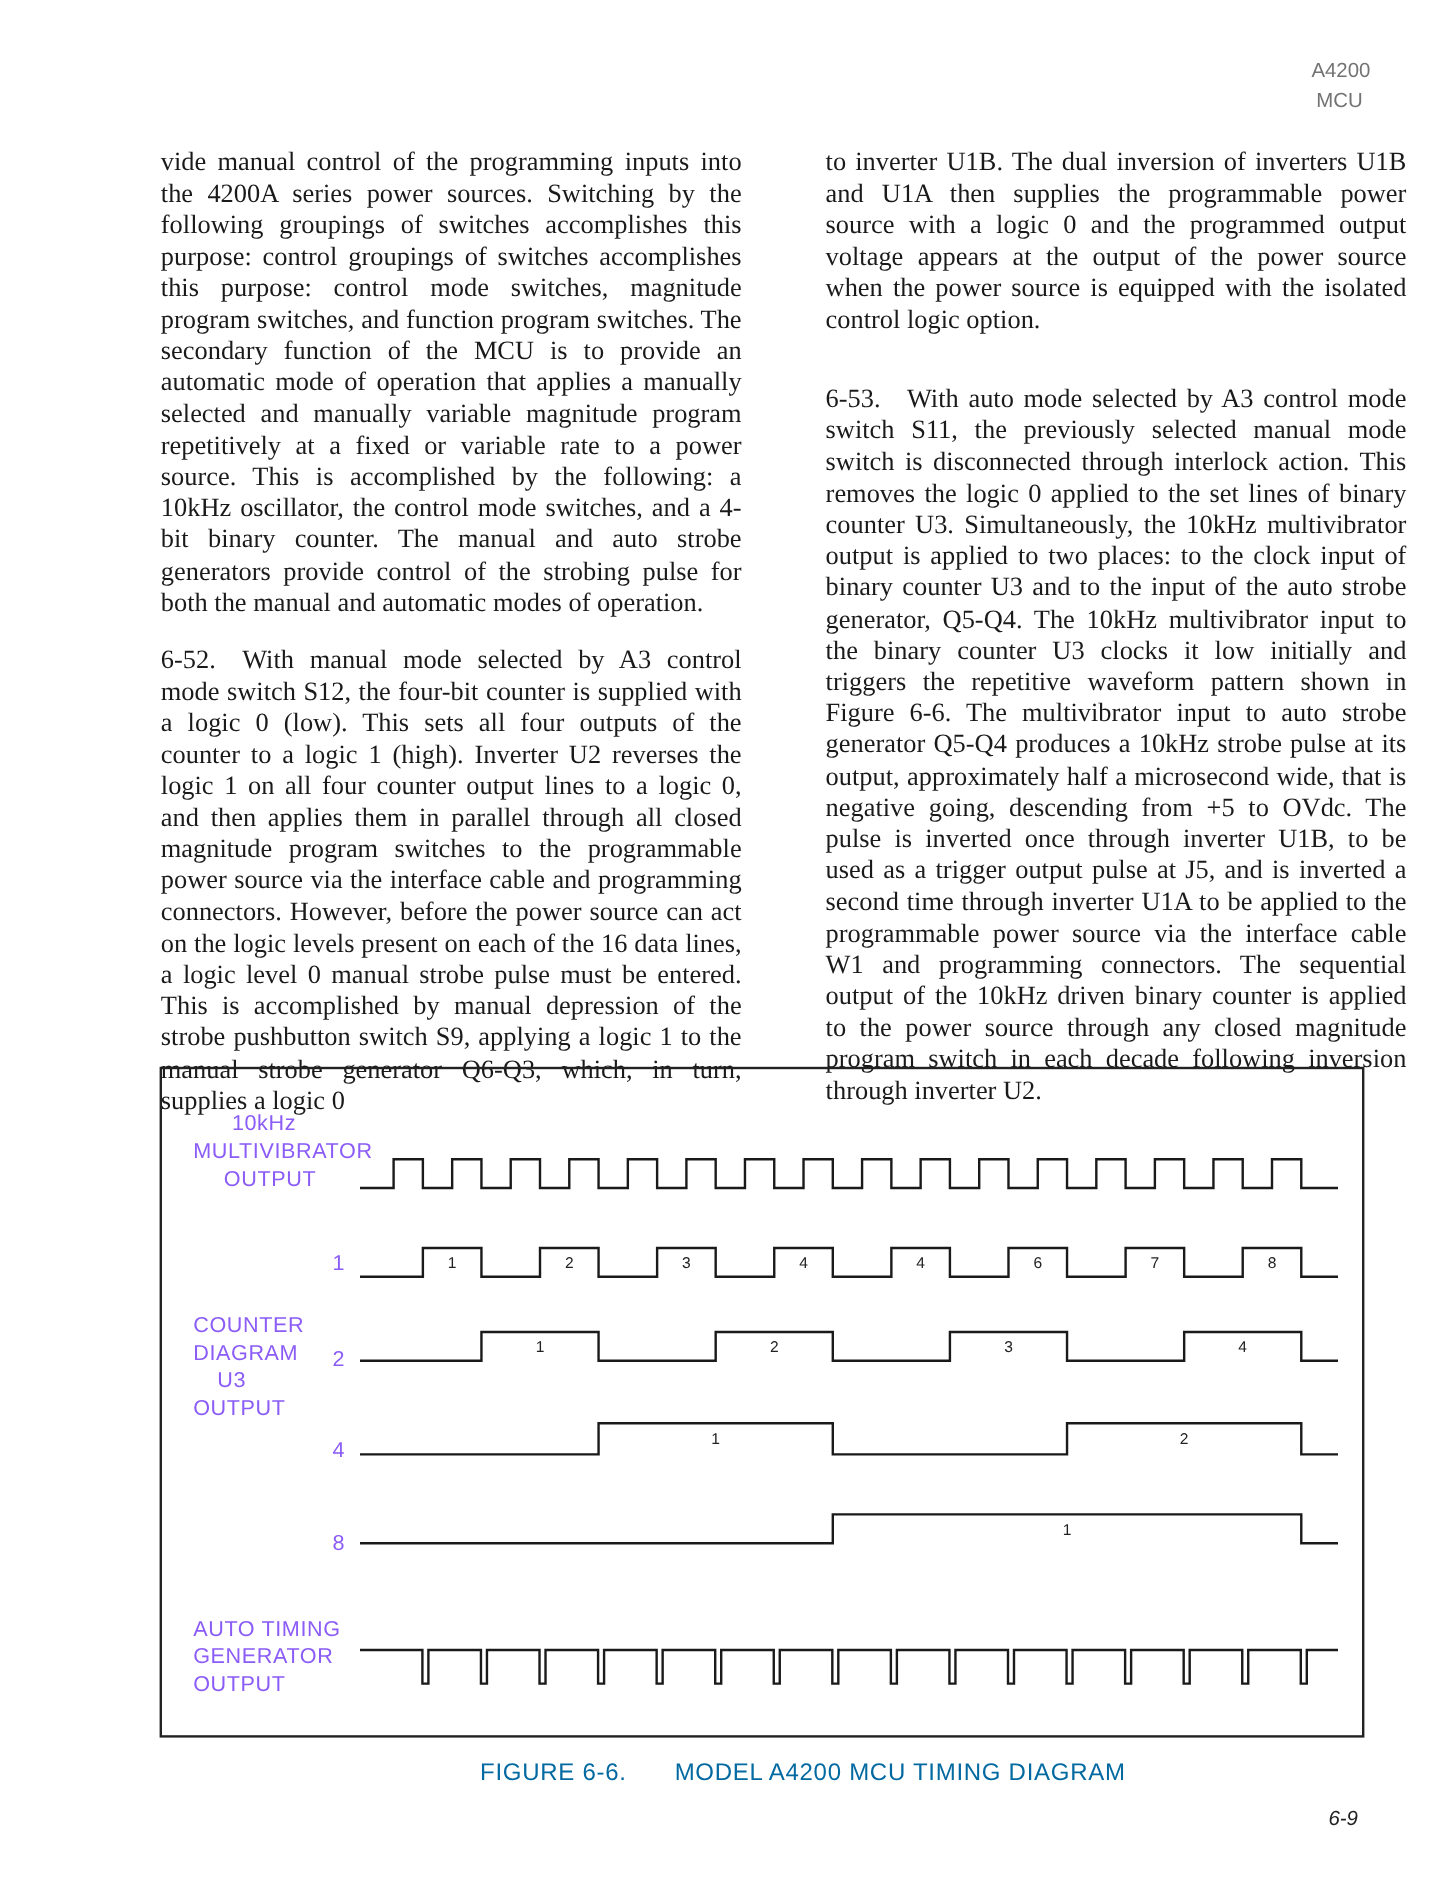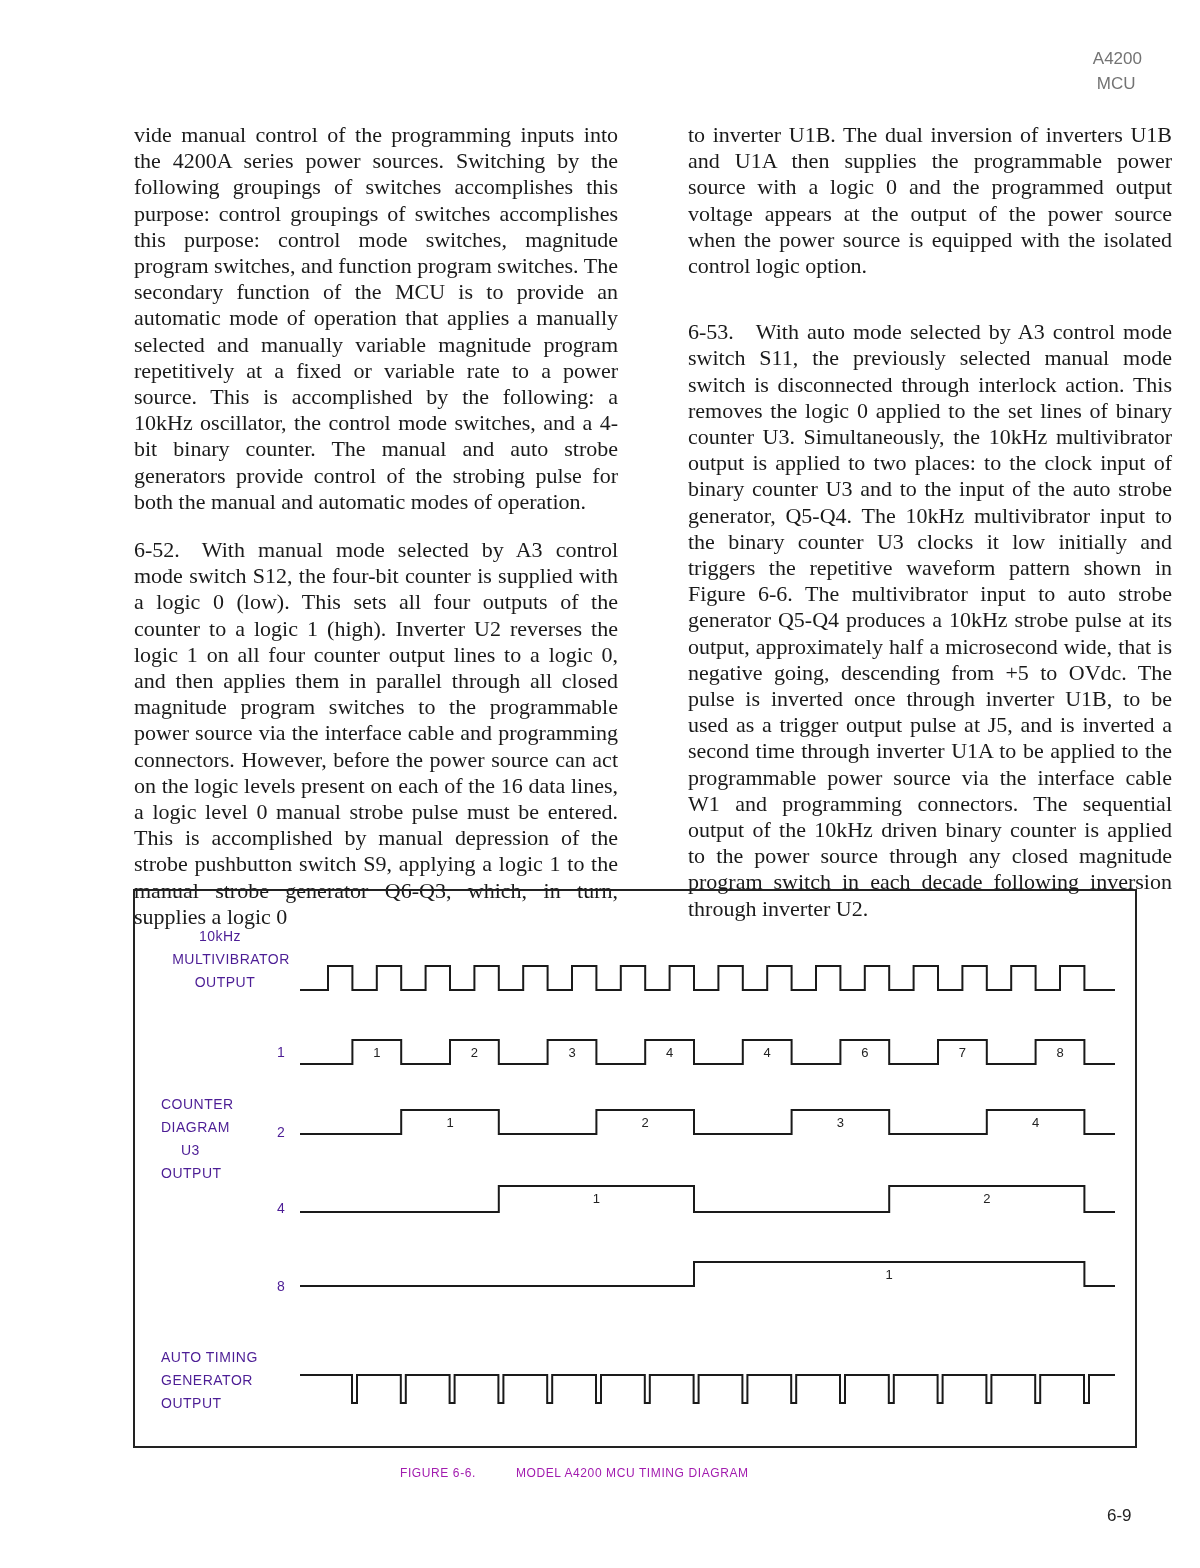--- a/index.html
+++ b/index.html
@@ -5,24 +5,24 @@
   html, body { margin:0; padding:0; background:#ffffff; }
   body { width:1200px; height:1568px; position:relative; overflow:hidden; font-family:"Liberation Serif", serif; color:#1a1a1a; }
   .hdr { position:absolute; right:58px; top:46px; text-align:left; font-family:"Liberation Sans", sans-serif; font-size:17px; line-height:25px; color:#737373; }
   .col { position:absolute; top:122px; width:484px; font-size:22px; line-height:26.2px; text-align:justify; }
   .col.left { left:134px; }
   .col.right { left:688px; }
   .col p { margin:0 0 22px 0; }
   .para-num { margin-right:22px; }
   .fig { position:absolute; left:133px; top:889px; width:1004px; height:559px; border:2px solid #222; box-sizing:border-box; }
   .fig svg { position:absolute; left:0; top:0; }
-  .lbl { position:absolute; font-family:"Liberation Sans", sans-serif; font-size:14px; line-height:23px; color:#4c1d95; letter-spacing:0.5px; }
-  .caption { position:absolute; left:400px; top:1466px; font-family:"Liberation Sans", sans-serif; font-size:12px; letter-spacing:0.6px; color:#a21caf; }
+  .lbl { position:absolute; font-family:"Liberation Sans", sans-serif; font-size:18px; line-height:23px; color:#8b5cf6; letter-spacing:0.5px; }
+  .caption { position:absolute; left:400px; top:1466px; font-family:"Liberation Sans", sans-serif; font-size:20px; letter-spacing:0.6px; color:#0369a1; }
   .caption .fn { margin-right:40px; }
-  .pageno { position:absolute; left:1107px; top:1506px; font-family:"Liberation Sans", sans-serif; font-size:17px; color:#222; }
+  .pageno { position:absolute; left:1107px; top:1506px; font-family:"Liberation Sans", sans-serif; font-size:17px; color:#222;font-style:italic; }
 </style>
 </head>
 <body>
 
 <div class="hdr">
   <div>A4200</div>
   <div style="padding-left:4px;">MCU</div>
 </div>
 
 <div class="col left">

